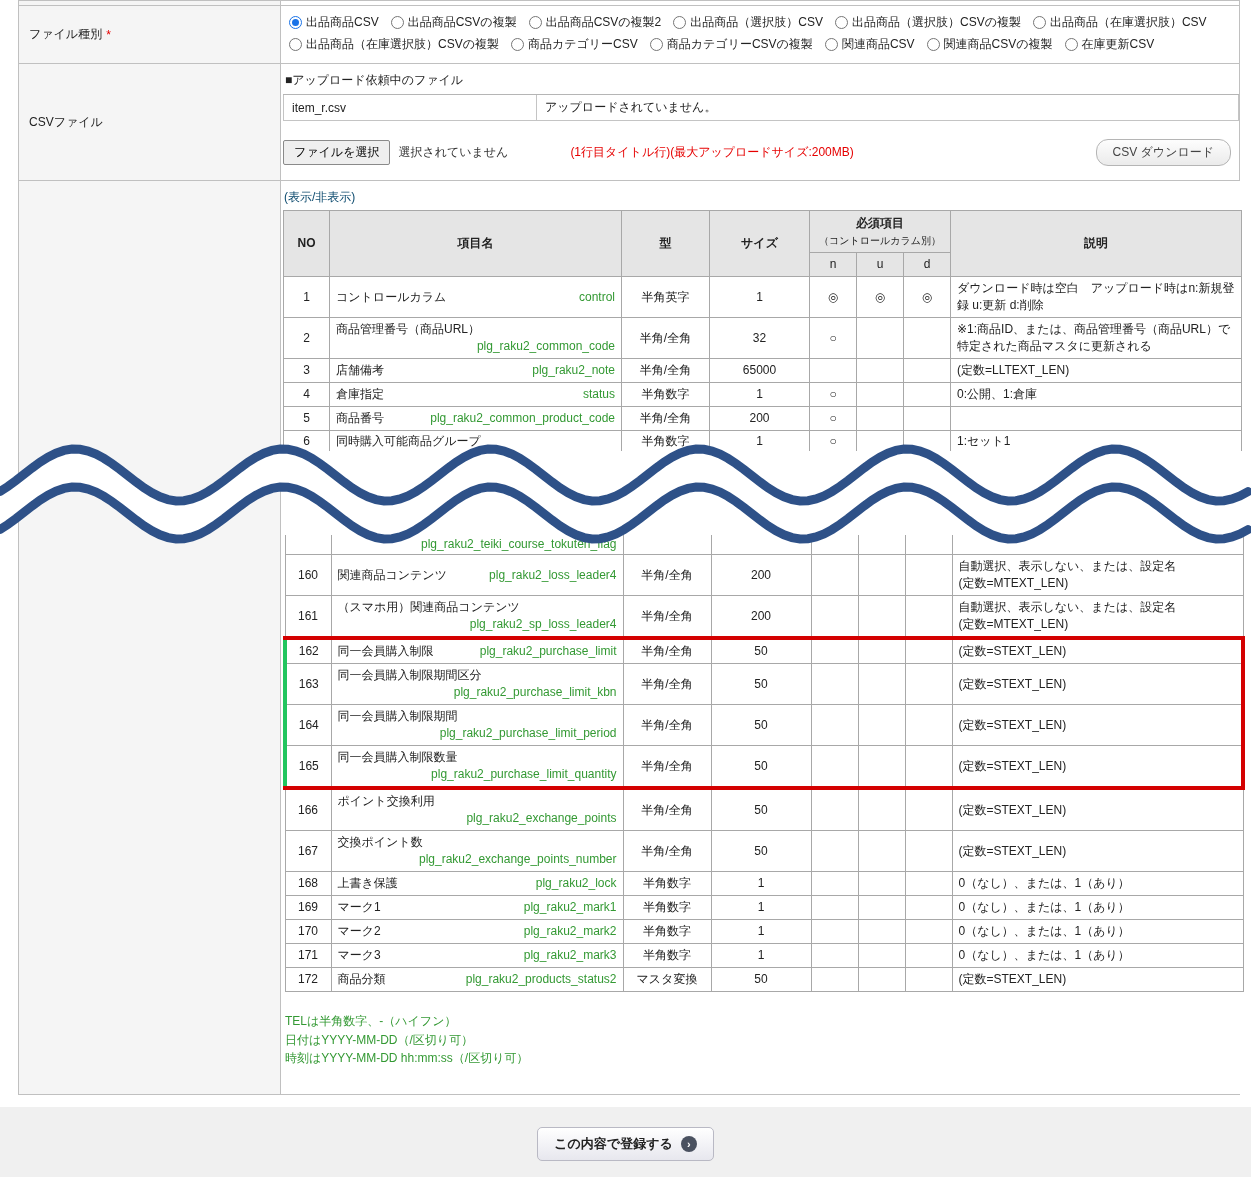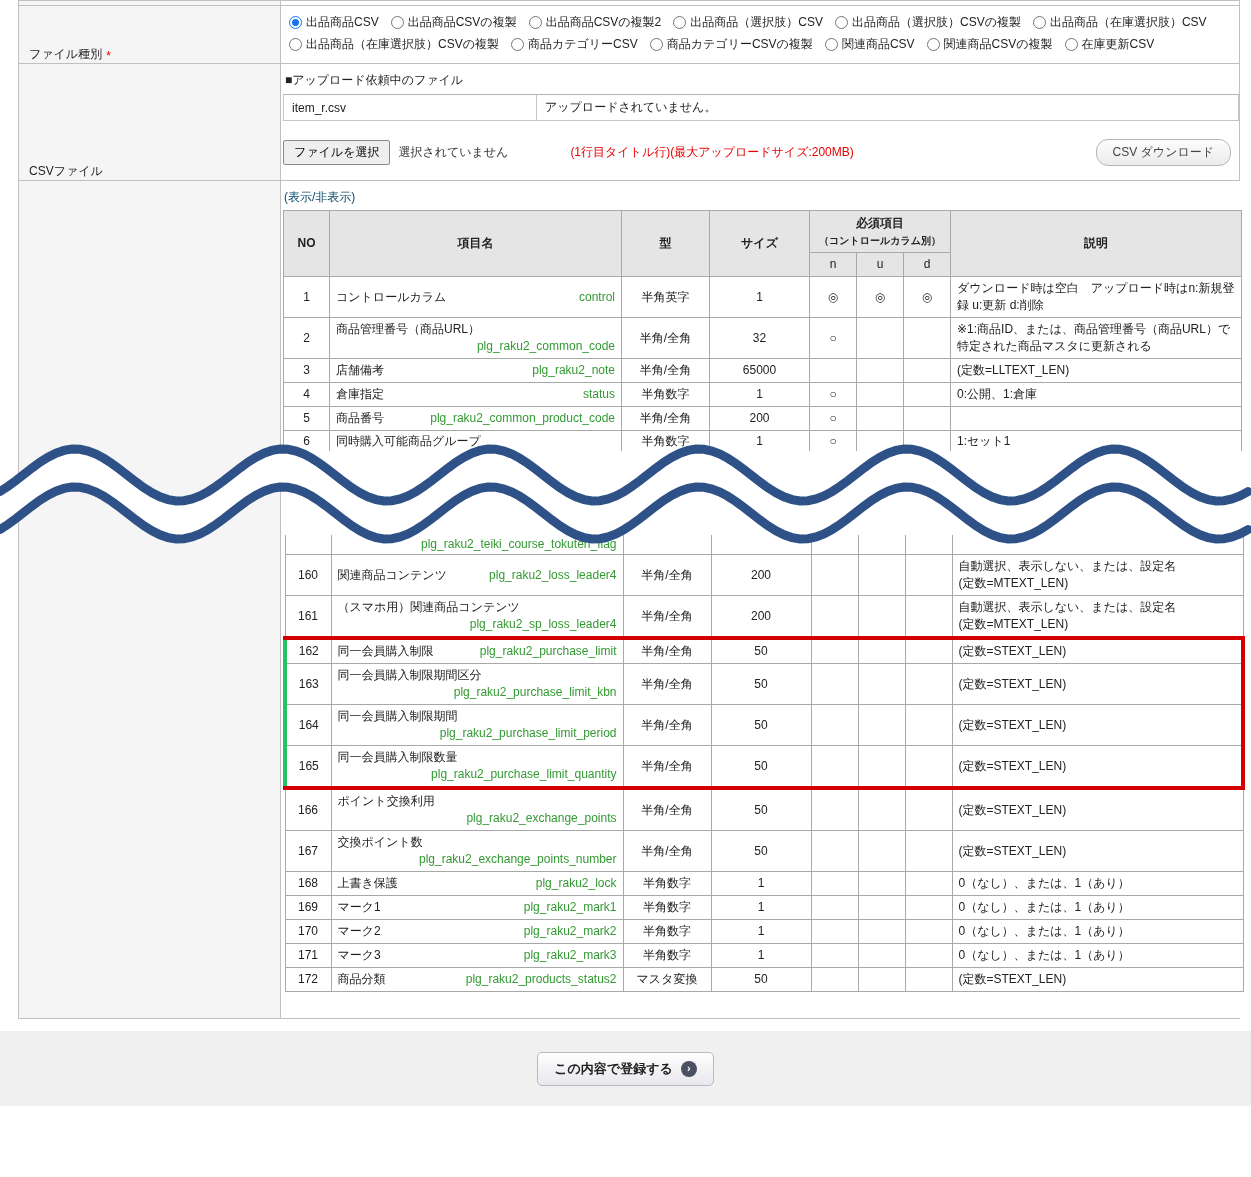--- a/index.html
+++ b/index.html
@@ -3,21 +3,21 @@
 <meta charset="utf-8">
 <style>
   *{margin:0;padding:0;box-sizing:border-box}
   html,body{background:#fff}
   body{width:1251px;font-family:"Liberation Sans","DejaVu Sans",sans-serif;font-size:12px;color:#222}
   .page{position:relative;width:1251px;min-height:1177px;background:#fff;overflow:hidden}
   .form{width:1222px;margin-left:18px;border:1px solid #c0c0c0}
   .form-row{display:flex;border-top:1px solid #c0c0c0}
   .form-row:first-child{border-top:none}
   .sliver{height:4px}
-  .lbl{width:262px;background:#f5f5f5;border-right:1px solid #c0c0c0;padding-left:10px;display:flex;align-items:flex-end;gap:4px;flex-shrink:0}
+  .lbl{width:262px;background:#f5f5f5;border-right:1px solid #c0c0c0;padding-left:10px;display:flex;align-items:center;gap:4px;flex-shrink:0}
   .lbl-top{align-items:flex-start;padding-top:8px}
   .star{color:#e60000}
   .cnt{flex:1;background:#fff;position:relative}
   
   .radio-area{padding:7px 8px 6px 8px;line-height:19px}
   .radio-item{display:inline-flex;align-items:center;margin-right:12px;cursor:pointer;white-space:nowrap}
   .rb{position:relative;width:13px;height:13px;border:1px solid #767676;border-radius:50%;background:#fff;display:inline-block;margin-right:4px;flex-shrink:0}
   .rb.checked{border-color:#1a73e8}
   .rb.checked::after{content:'';position:absolute;left:2px;top:2px;right:2px;bottom:2px;background:#1a73e8;border-radius:50%}
   
@@ -32,21 +32,21 @@
   .red-note{color:#e60000;margin-left:62px}
   .csv-dl-btn{margin-left:auto;border:1px solid #b5b5b5;background:linear-gradient(#fdfdfd,#ebebeb);border-radius:12px;padding:4px 16px;color:#444;font-size:12px;font-family:inherit;cursor:pointer}
   
   .spec-cnt{padding:8px 0 26px 2px}
   .toggle{color:#0c4a6e;text-decoration:none;display:inline-block;margin:0 0 4px 1px}
   table.spec{border-collapse:collapse;table-layout:fixed;width:958px;background:#fff}
   table.spec th,table.spec td{border:1px solid #a8a8a8;padding:3px 6px;font-size:12px;line-height:17px;vertical-align:middle;overflow:hidden}
   table.spec th{font-weight:bold;text-align:center;background:#e5e5e5}
   thead tr.h1 th{height:42px}
   thead tr.h2 th{height:20px;font-weight:normal}
-  .req-sub{font-size:10px;font-weight:bold}
+  .req-sub{font-size:10px;font-weight:normal}
   td.c{text-align:center}
   td.desc{white-space:pre-line}
   .nmwrap::after{content:'';display:block;clear:both}
   .code{color:#339933;float:right}
   tr.two .code{float:none;display:block;text-align:right}
   
   tr.hl td:first-child{border-left:4px solid #22c55e}
   tr.hl td:last-child{border-right:4px solid #d40000}
   tr.hl-first td{border-top:4px solid #d40000}
   tr.hl-last td{border-bottom:4px solid #d40000}
@@ -440,20 +440,25 @@
                 <td class="c">マスタ変換</td>
                 <td class="c">50</td>
                 <td class="c"></td>
                 <td class="c"></td>
                 <td class="c"></td>
                 <td class="desc">(定数=STEXT_LEN)</td>
               </tr>
             </tbody>
         </table>
 
+        <div class="fnotes" id="fnotes">
+            <div>TELは半角数字、-（ハイフン）</div>
+            <div>日付はYYYY-MM-DD（/区切り可）</div>
+            <div>時刻はYYYY-MM-DD hh:mm:ss（/区切り可）</div>
+          </div>
       </div>
     </div>
   </div>
 
   <div class="footer-band">
     <button class="submit-btn">
       <span>この内容で登録する</span>
       <span class="arrow-circle">
           <span>›</span>
         </span>

